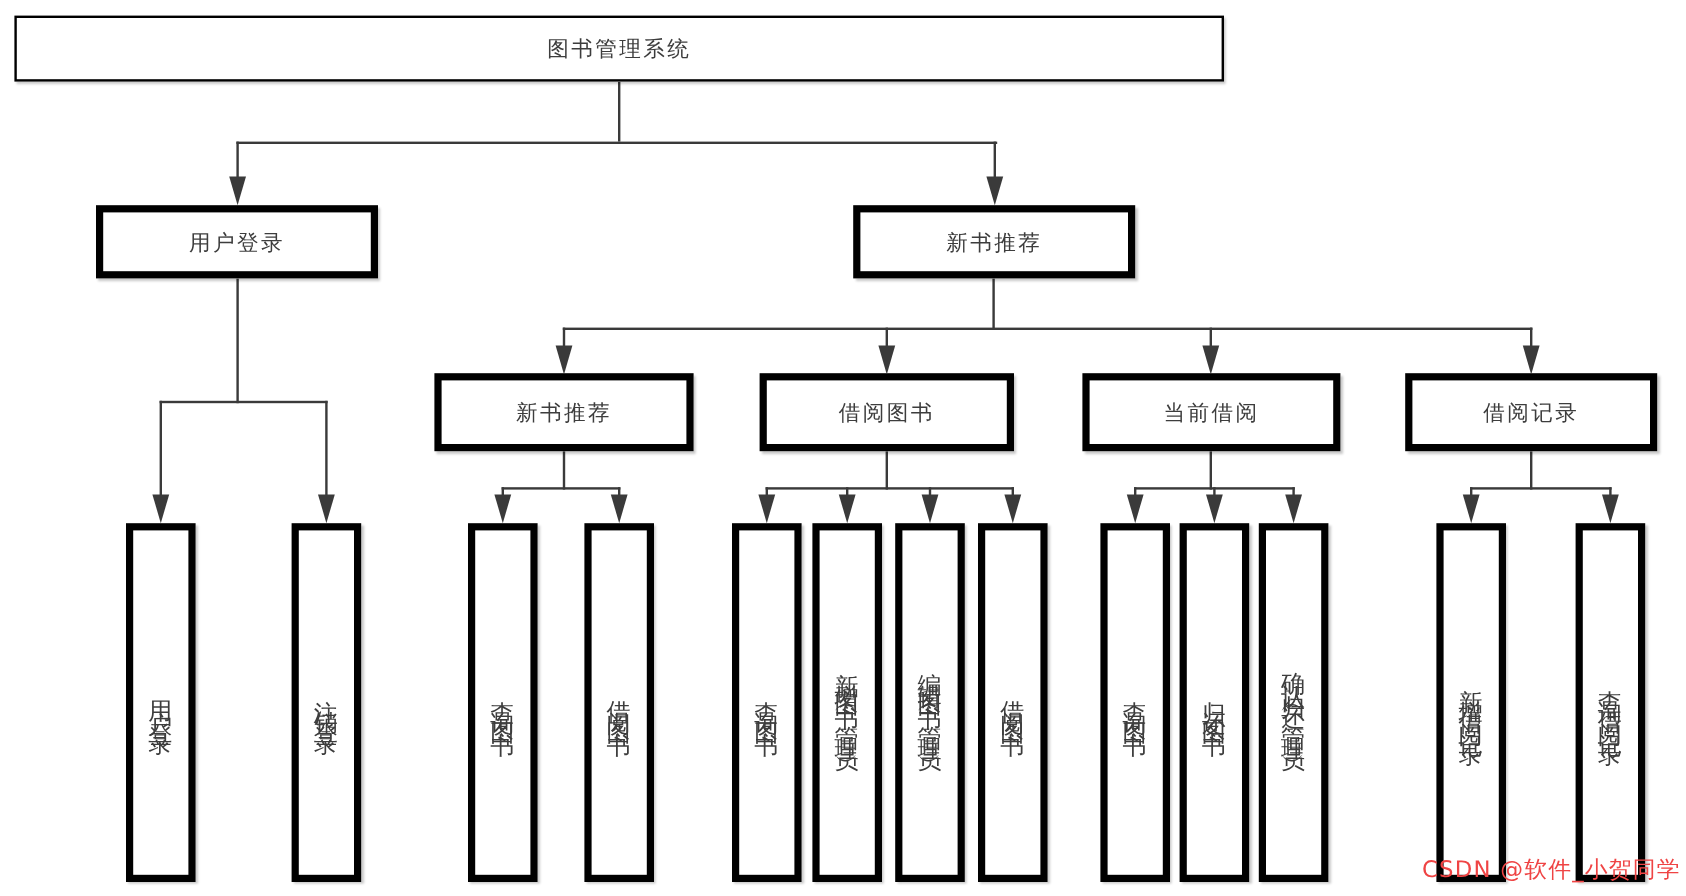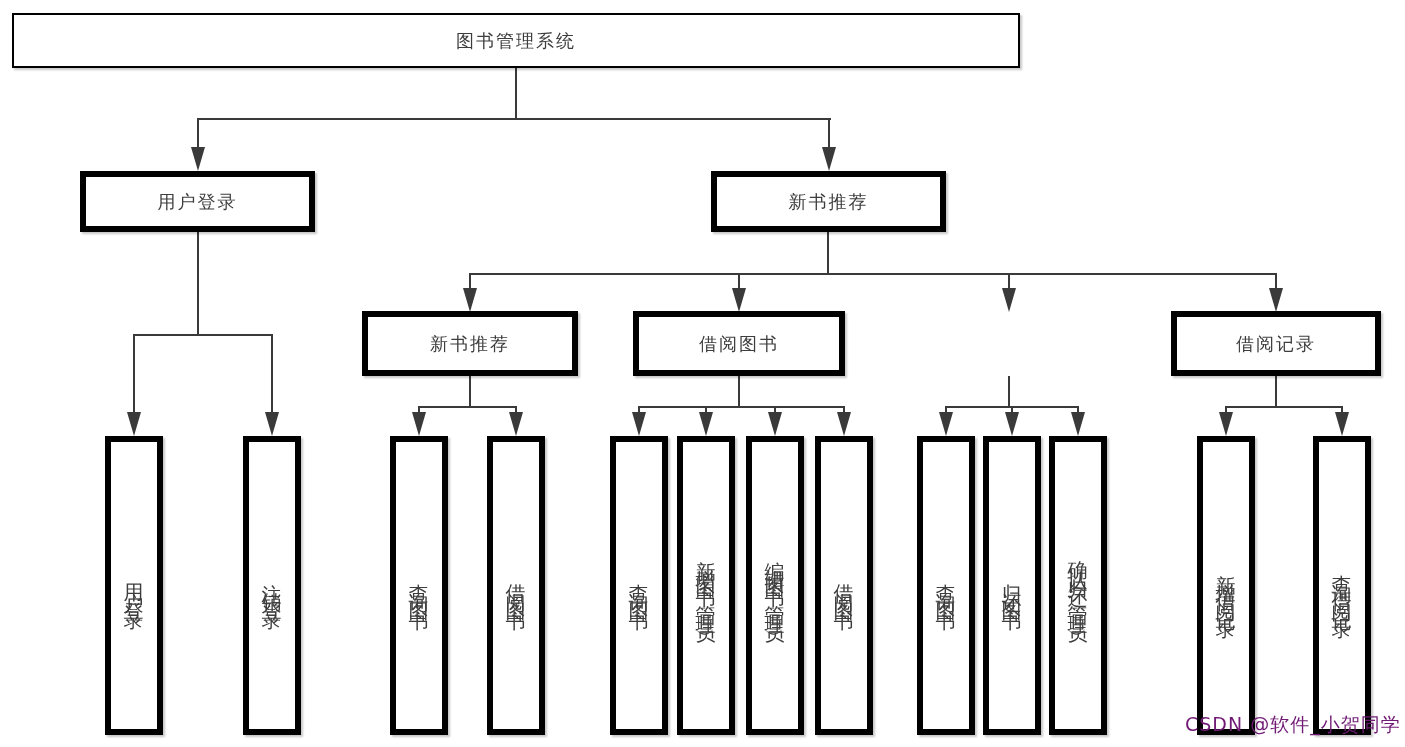--- a/index.html
+++ b/index.html
@@ -19,21 +19,21 @@
     font-size:20px;letter-spacing:9px;line-height:1;white-space:nowrap;
   }
   .ln{position:absolute;background:#3a3a3a;z-index:1;}
   .ar{
     position:absolute;width:0;height:0;z-index:1;
     border-left:7px solid transparent;border-right:7px solid transparent;
     border-top:24px solid #3a3a3a;
   }
   .watermark{
     position:absolute;left:1185px;top:712px;z-index:6;
-    font-size:19px;color:#701a75;white-space:nowrap;letter-spacing:1px;
+    font-size:19px;color:#ef4444;white-space:nowrap;letter-spacing:1px;
   }
 </style>
 </head>
 <body>
 
 <div class="stage">
 
   <div class="bx root" style="left:12px;top:13px;width:1008px;height:55px;">
     <span class="h-label">图书管理系统</span>
   </div>
@@ -68,20 +68,23 @@
   <div class="ln" style="left:1008px;top:273px;width:2px;height:18px;"></div>
   <div class="ar" style="left:1002px;top:288px;"></div>
   <div class="ln" style="left:1275px;top:273px;width:2px;height:18px;"></div>
   <div class="ar" style="left:1269px;top:288px;"></div>
 
   <div class="bx" style="left:362px;top:311px;width:216px;height:65px;">
     <span class="h-label">新书推荐</span>
   </div>
   <div class="bx" style="left:633px;top:311px;width:212px;height:65px;">
     <span class="h-label">借阅图书</span>
+  </div>
+  <div class="bx" style="left:902px;top:311px;width:215px;height:65px;">
+    <span class="h-label">当前借阅</span>
   </div>
   <div class="bx" style="left:1171px;top:311px;width:210px;height:65px;">
     <span class="h-label">借阅记录</span>
   </div>
 
   <div class="ln" style="left:469px;top:376px;width:2px;height:32px;"></div>
   <div class="ln" style="left:418px;top:406px;width:99px;height:2px;"></div>
   <div class="ln" style="left:418px;top:406px;width:2px;height:10px;"></div>
   <div class="ar" style="left:412px;top:412px;"></div>
   <div class="ln" style="left:515px;top:406px;width:2px;height:10px;"></div>

